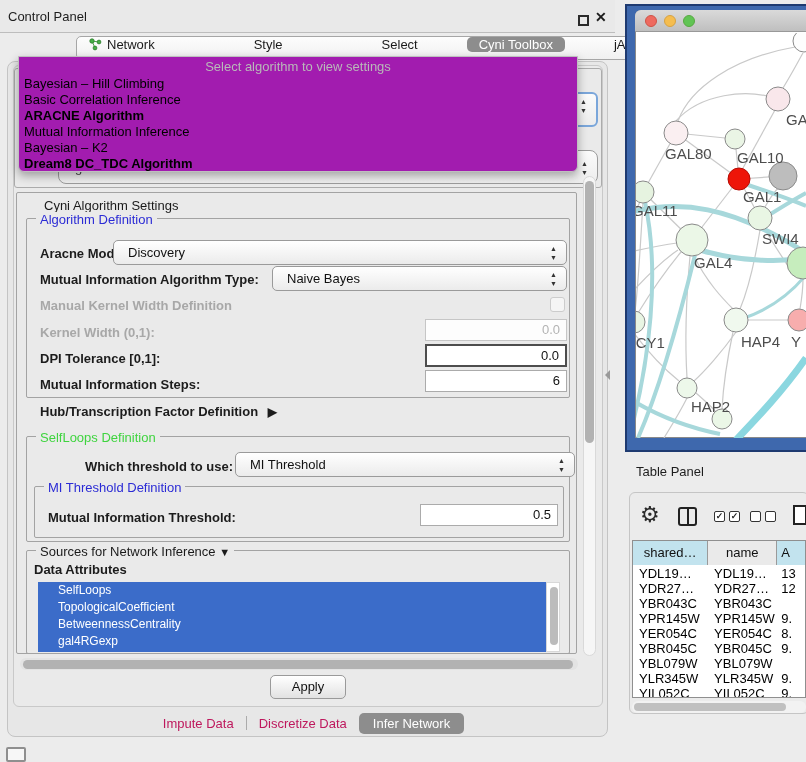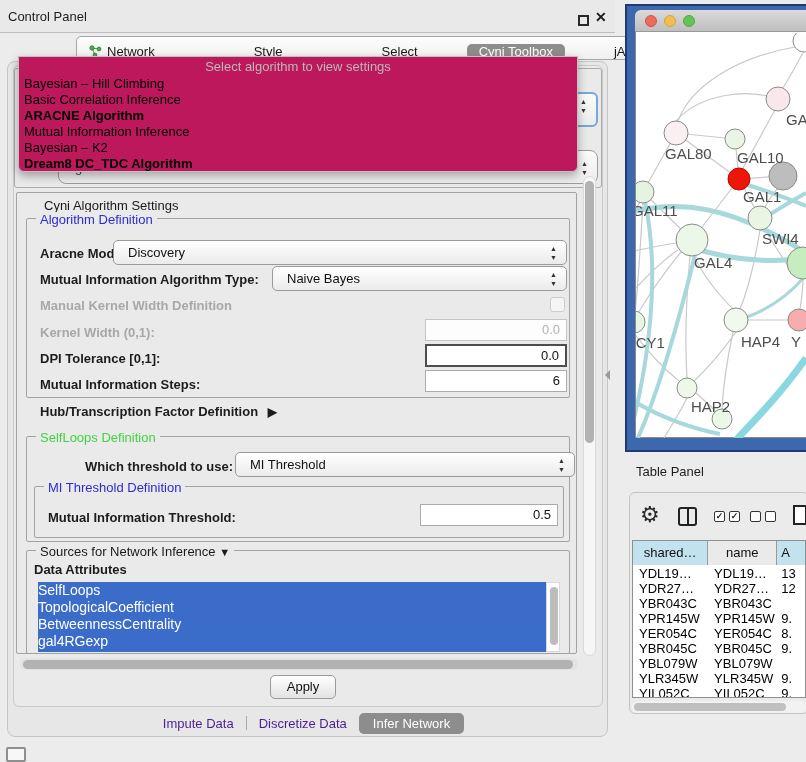--- a/index.html
+++ b/index.html
@@ -11,39 +11,39 @@
   }
   .abs { position:absolute; }
 
   
   .titlebar { left:0; top:0; width:615px; height:33px; background:#e9e9e9; border-bottom:1px solid #bdbdbd; }
   .titlebar-text { left:8px; top:9px; font-size:13px; color:#1d1d1d; }
   .float-btn { left:578px; top:15px; width:11px; height:11px; border:2px solid #2a2a2a; background:transparent; }
   .close-btn { left:595px; top:9px; font-size:14px; font-weight:bold; color:#1b1b1b; }
 
   
-  .tabbar { left:76px; top:36px; height:24px; display:flex; align-items:flex-end;
+  .tabbar { left:76px; top:36px; height:24px; display:flex; align-items:flex-start;
     border:1px solid #a6a6a6; border-radius:5px; background:linear-gradient(#fdfdfd,#f0f0f0);gap:37px; }
   .tab { display:flex; align-items:center; padding:0 12px; font-size:13px; color:#1a1a1a; white-space:nowrap; }
   .tab.selected { background:#8d8d8d; color:#fff; border-radius:5px; margin:0; }
   .tab-divider { width:1px; background:#b7b7b7; margin:4px 0; }
   .tab-icon { width:13px; height:13px; margin-right:5px; }
 
   
   .outer-panel { left:7px; top:61px; width:601px; height:676px; background:#e7e7e7; border:1px solid #c4c4c4; border-radius:8px; }
   .inner-panel { left:13px; top:65px; width:590px; height:642px; background:#eaeaea; border:1px solid #c9c9c9; border-radius:6px; }
 
   
   .inference-group { left:14px; top:68px; width:588px; height:120px; background:#eaeaea; border:1px solid #ababab; border-radius:3px; }
   .combo-focus-fragment { left:24px; top:92px; width:574px; height:35px; border:2px solid #7aa6da; border-radius:6px; background:linear-gradient(#fbfbfb,#ececec); }
   .netsel-combo { left:58px; top:150px; width:540px; height:34px; border:1px solid #9c9c9c; border-radius:8px; background:linear-gradient(#fbfbfb,#ededed); }
   .netsel-text { position:absolute; left:16px; top:0; line-height:34px; color:#4a4a4a; font-size:13px; }
 
   
-  .dropdown { left:18px; top:56px; width:560px; height:116px; background:#be185d;
+  .dropdown { left:18px; top:56px; width:560px; height:116px; background:#a21caf;
     border:1px solid #bfbfbf; border-radius:0 0 6px 6px; box-shadow:0 4px 10px rgba(0,0,0,.32); z-index:50; }
   .dd-header { position:absolute; left:0; top:2px; width:100%; text-align:center; color:#b9b9b9; font-size:13px; }
   .dd-item { position:absolute; left:0; width:100%; height:16px; line-height:16px; padding-left:5px; font-size:13px; color:#000; }
   .dd-item.bold { font-weight:bold; }
 
   
   .tgroup { border:1px solid #a3a3a3; border-radius:2px; }
   .legend { background:#eaeaea; padding:0 4px; font-size:13px; white-space:nowrap; z-index:5; }
   .legend.blue { color:#2b2bd5; }
   .legend.green { color:#3fd43f; }
@@ -57,32 +57,32 @@
   .combo-arrows { position:absolute; right:9px; top:3px; font-size:7px; line-height:9px; color:#333; text-align:center; }
 
   
   .tfield { background:#fff; border:1px solid #ababab; text-align:right; padding-right:6px; font-size:13px; line-height:20px; color:#111; }
   .tfield.disabled { border:1px solid #c6c6c6; color:#b3b3b3; background:#fdfdfd; }
   .tfield.focus { border:2px solid #4d4d4d; }
 
   .checkbox { width:15px; height:15px; border:1px solid #cccccc; border-radius:3px; background:#f5f5f5; }
 
   .attr-list-bg { background:#3b6cc9; }
-  .attr-item { height:17px; line-height:17px; color:#ffffff; font-size:14px; padding-left:0; white-space:nowrap; overflow:hidden; }
+  .attr-item { height:17px; line-height:17px; color:#ffffff; font-size:12px; padding-left:20px; white-space:nowrap; overflow:hidden; }
 
   .scroll-track-v { background:#f6f6f6; border:1px solid #d9d9d9; border-radius:7px; }
   .scroll-thumb { background:#b2b2b2; border-radius:5px; }
   .scroll-track-h { background:#e3e3e3; border-radius:6px; }
 
-  .apply-btn { left:270px; top:675px; width:66px; height:24px; border:1px solid #9a9a9a; border-radius:5px;
+  .apply-btn { left:270px; top:675px; width:76px; height:24px; border:1px solid #9a9a9a; border-radius:5px;
     background:linear-gradient(#ffffff,#e2e2e2); text-align:center; line-height:22px; font-size:13px; color:#111; }
 
   
   .bottom-tabbar { left:0px; top:712px; width:615px; display:flex; justify-content:center; align-items:center; height:22px; }
-  .btab { padding:0 12px; font-size:13px; color:#4c1d95; line-height:21px; white-space:nowrap; }
+  .btab { padding:0 12px; font-size:13px; color:#be185d; line-height:21px; white-space:nowrap; }
   .btab.selected { background:#8d8d8d; color:#fff; border-radius:5px; padding:0 14px; }
   .btab-divider { width:1px; height:14px; background:#ababab; }
 
   .corner-icon { left:6px; top:747px; width:20px; height:15px; border:2px solid #8f8f8f; background:#f7f7f7; border-radius:2px; }
   .divider-arrow { left:605px; top:370px; width:0; height:0; border-top:5px solid transparent; border-bottom:5px solid transparent; border-right:5px solid #999; }
 
   
   .net-frame { left:625px; top:4px; width:181px; height:448px; background:#3e68ad; border:2px solid #1e3a70; border-right:none; }
   .mac-window { left:635px; top:10px; width:171px; height:428px; background:#ffffff; border:1px solid #8a8a8a; border-right:none; border-radius:6px 0 0 0; }
   .mac-titlebar { left:635px; top:10px; width:171px; height:22px; background:linear-gradient(#dadada,#bfbfbf); border-bottom:1px solid #999; border-radius:6px 0 0 0; }

